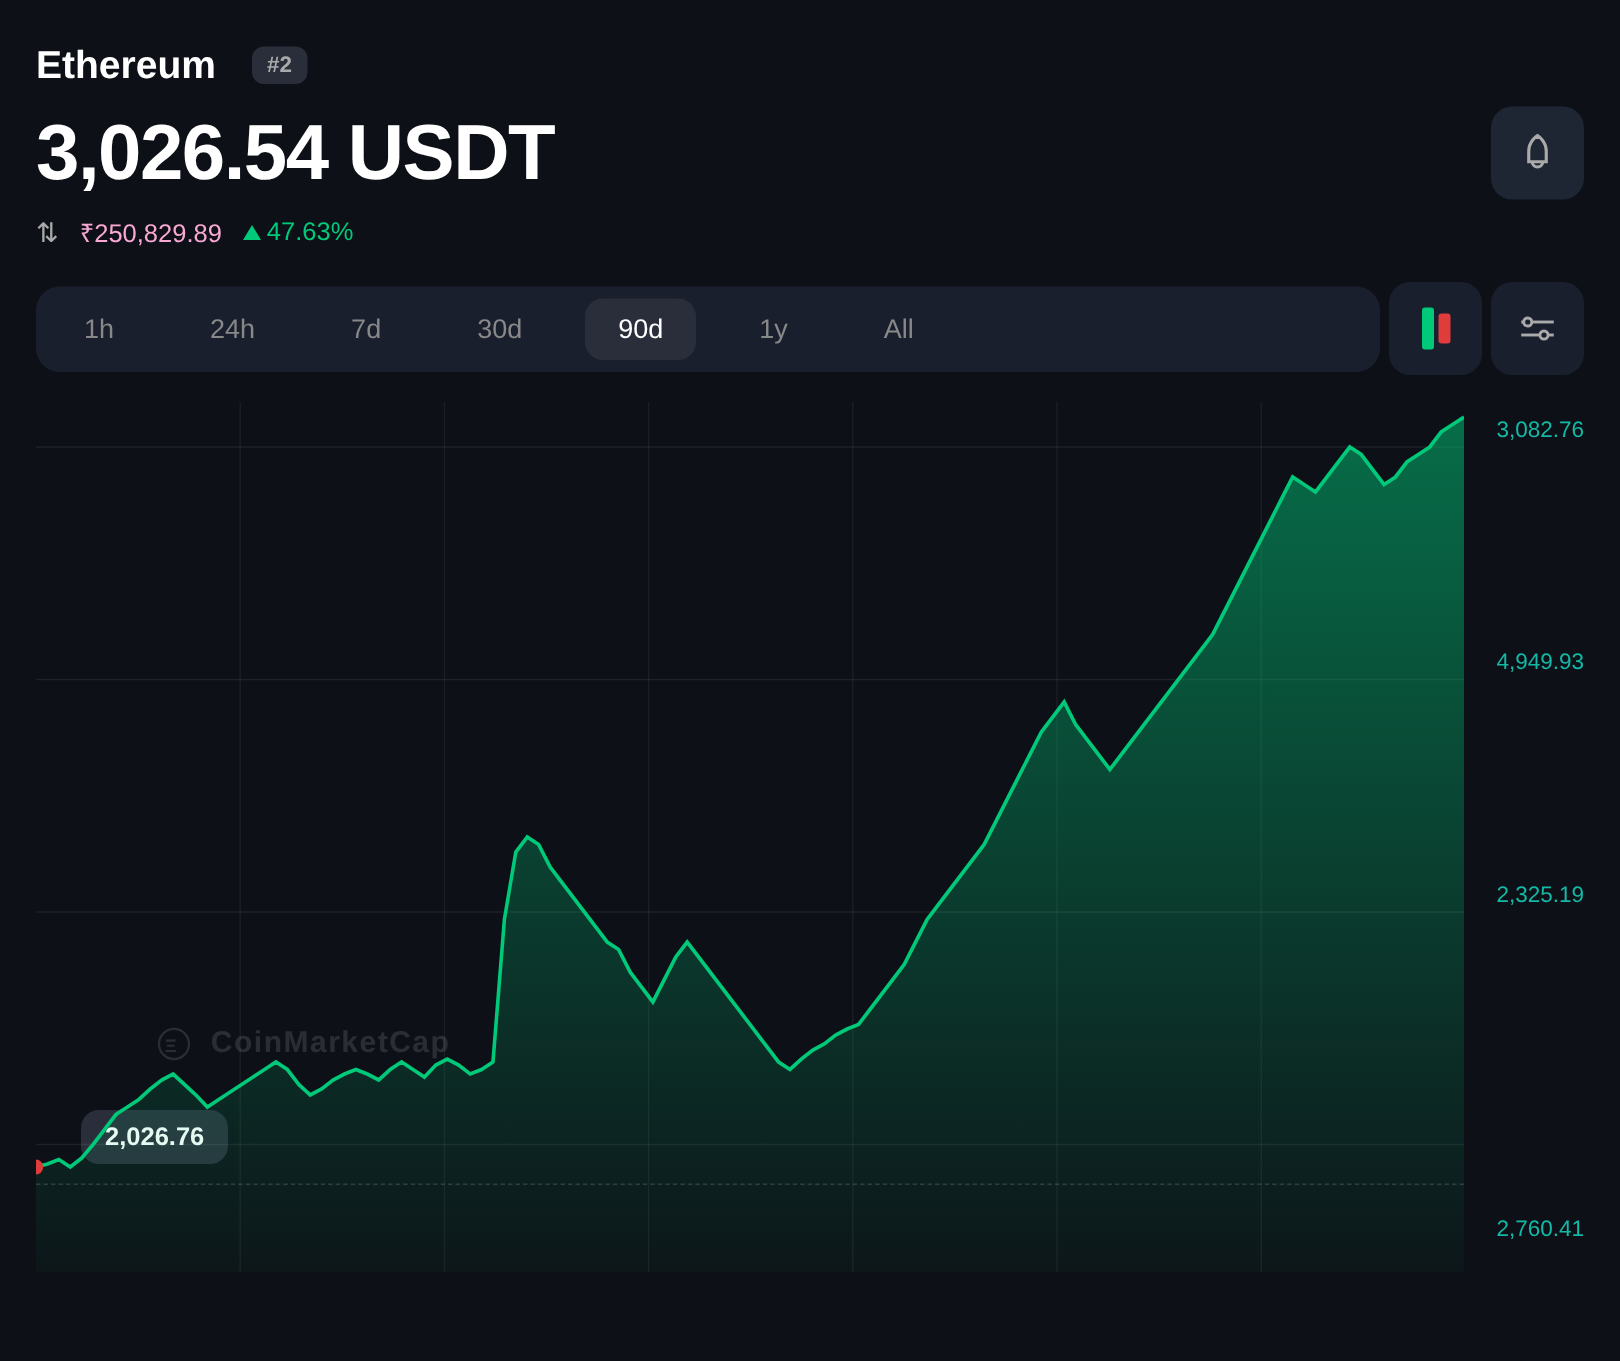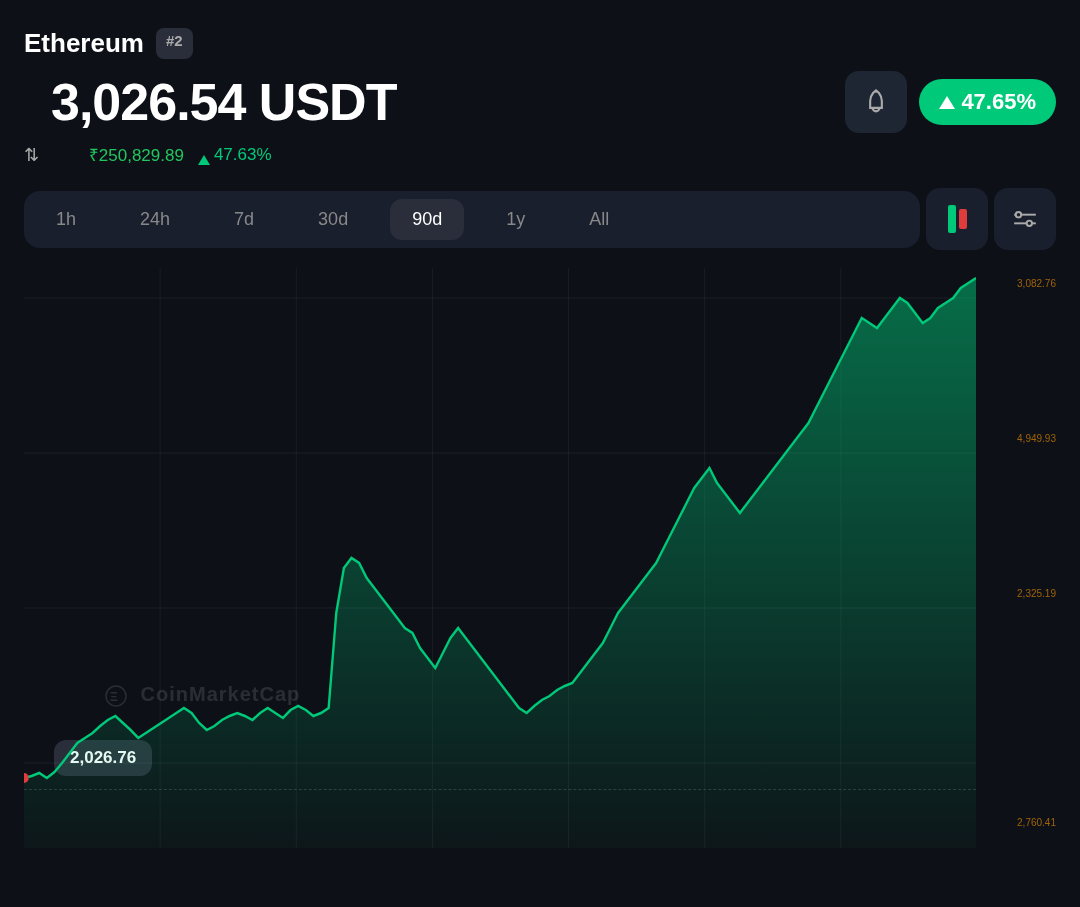--- a/index.html
+++ b/index.html
@@ -13,21 +13,22 @@
       position: relative;
     }
 
     .container {
       padding: 28px 24px 0 24px;
     }
 
     
     .header-row {
       display: flex;
-      gap: 12px;
+      align-items: center;
+      gap: 24px;
       margin-bottom: 12px;
     }
     .coin-name {
       font-size: 26px;
       font-weight: 700;
       color: #fff;
     }
     .rank-badge {
       background: #2a2e3a;
       border-radius: 8px;
@@ -42,21 +43,20 @@
       display: flex;
       align-items: center;
       justify-content: space-between;
       margin-bottom: 10px;
     }
     .price-main {
       font-size: 52px;
       font-weight: 700;
       color: #fff;
       letter-spacing: -1px;
-      margin-left: 27px;
     }
     .price-actions {
       display: flex;
       gap: 12px;
       align-items: center;
     }
     .bell-btn {
       background: #1e2533;
       border: none;
       border-radius: 14px;
@@ -95,27 +95,26 @@
       gap: 14px;
       margin-bottom: 22px;
       font-size: 17px;
       color: #aaa;
     }
     .sub-price-row .arrows {
       font-size: 18px;
       color: #aaa;
     }
     .sub-price-row .inr-price {
-      color: #22c55e;
-      margin-left: 36px;
+      color: #f9a8d4;
     }
     .sub-price-row .pct-green {
       color: #00c97a;
       display: flex;
-      align-items: flex-end;
+      align-items: center;
       gap: 4px;
     }
     .tri-up {
       width: 0; height: 0;
       border-left: 6px solid transparent;
       border-right: 6px solid transparent;
       border-bottom: 10px solid #00c97a;
       display: inline-block;
     }
 
@@ -186,22 +185,22 @@
     .chart-area {
       position: relative;
       width: 100%;
       height: 580px;
       margin-top: 4px;
     }
 
     .price-label {
       position: absolute;
       right: 0;
-      font-size: 10px;
-      color: #a16207;
+      font-size: 15px;
+      color: #14b8a6;
       font-weight: 500;
     }
 
     .price-label-2026 {
       position: absolute;
       left: 30px;
       bottom: 72px;
       background: #2a2e3a;
       border-radius: 12px;
       padding: 8px 16px;
@@ -250,24 +249,20 @@
   <div class="price-row">
     <span class="price-main">3,026.54 USDT</span>
     <div class="price-actions">
       <button class="bell-btn">
         <svg width="28" height="28" viewBox="0 0 24 24" fill="none">
           <path d="M12 2C12 2 7 5 7 11V17H17V11C17 5 12 2 12 2Z" stroke="#aaa" stroke-width="1.8" fill="none"></path>
           <path d="M9 17C9 18.66 10.34 20 12 20C13.66 20 15 18.66 15 17" stroke="#aaa" stroke-width="1.8" fill="none"></path>
           <line x1="12" y1="2" x2="12" y2="4" stroke="#aaa" stroke-width="1.8"></line>
         </svg>
       </button>
-      <div class="pct-badge">
-        <span class="arrow-up"></span>
-        <span>47.65%</span>
-      </div>
     </div>
   </div>
 
   <div class="sub-price-row">
     <span class="arrows">⇅</span>
     <span class="inr-price">₹250,829.89</span>
     <span class="pct-green">
       <span class="tri-up"></span>
       <span>47.63%</span>
     </span>

